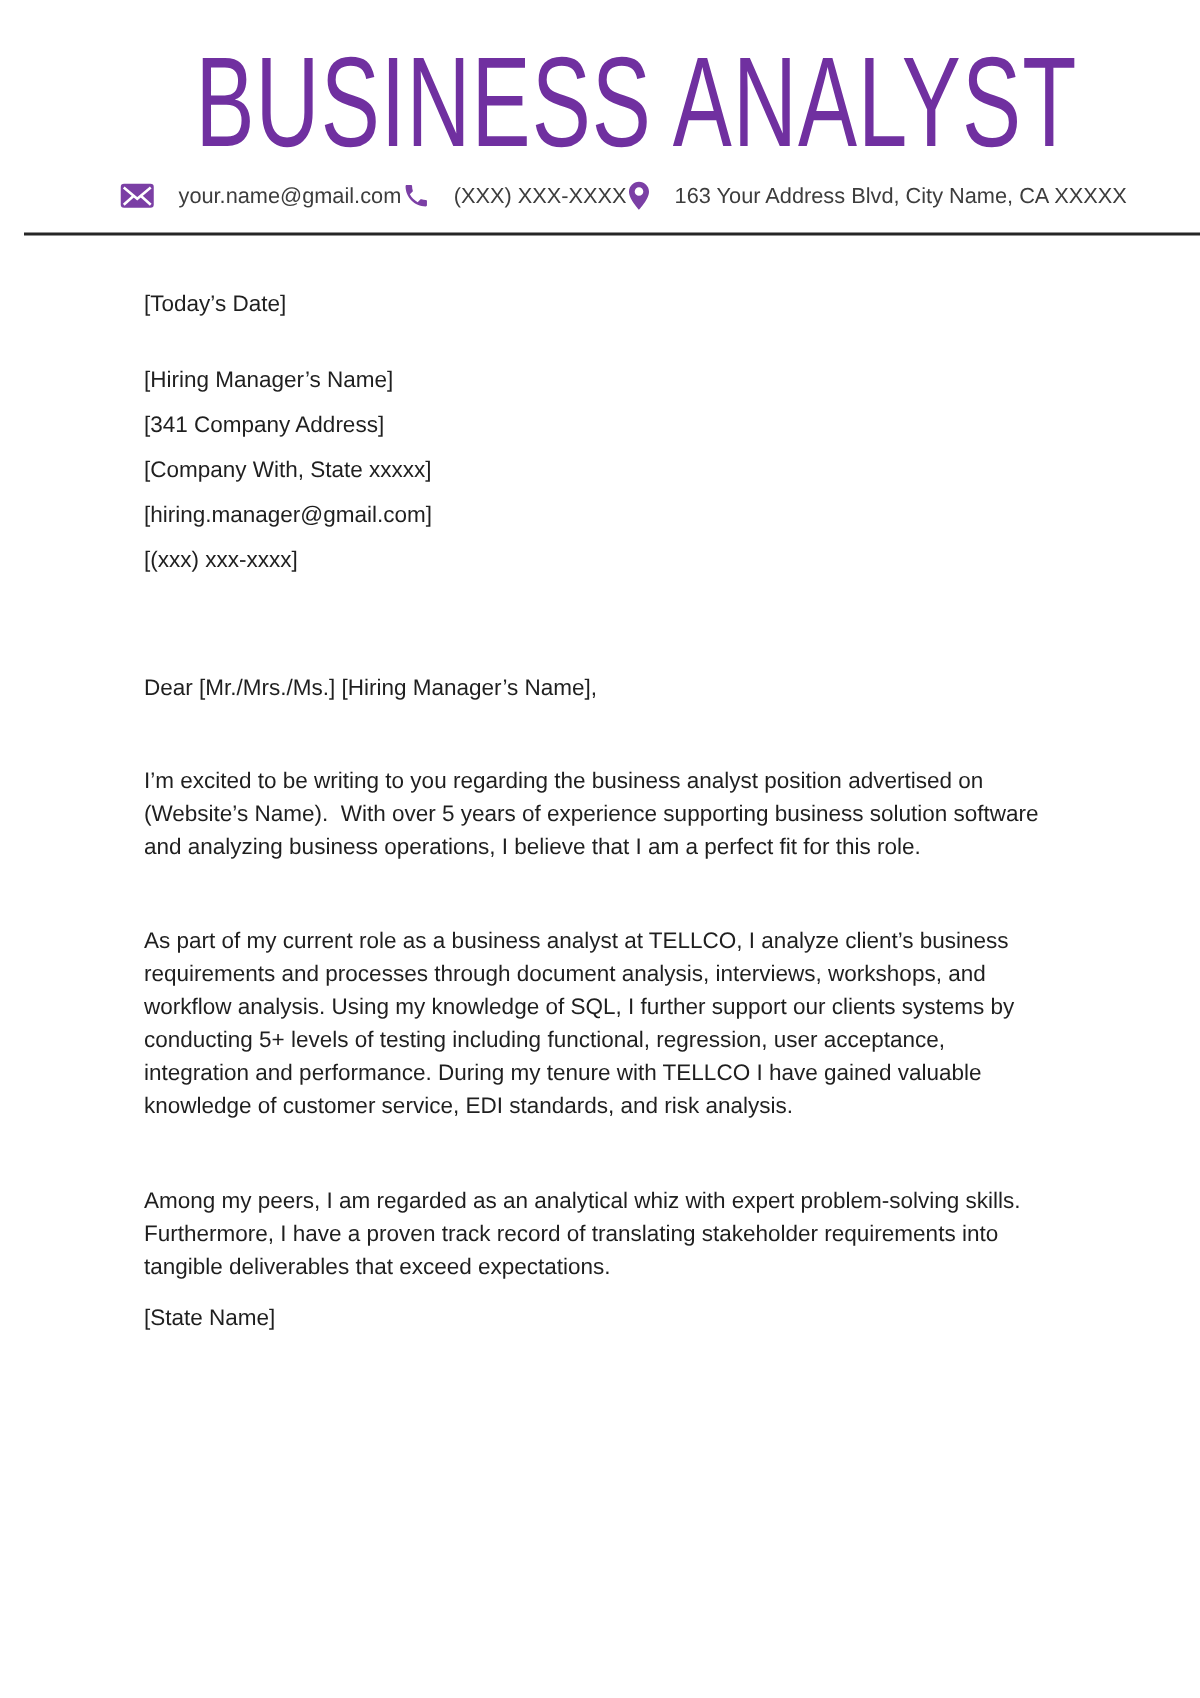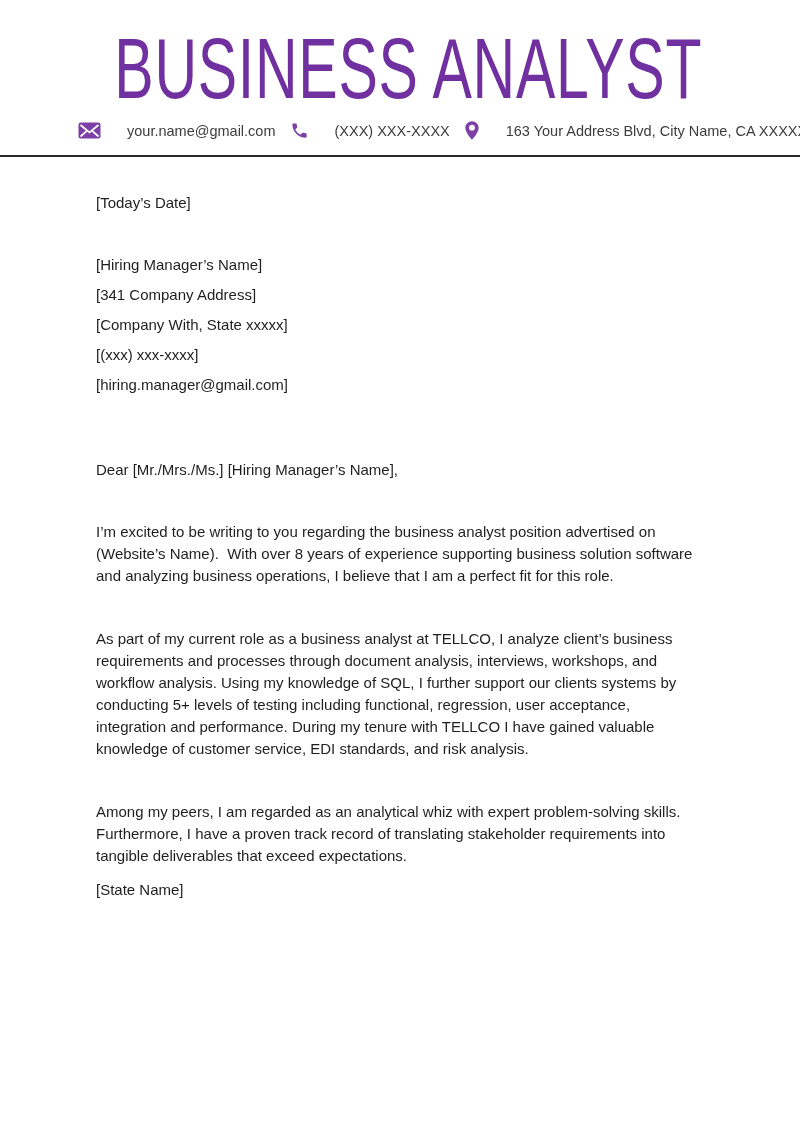--- a/index.html
+++ b/index.html
@@ -12,20 +12,21 @@
     width: 800px;
     height: 1132px;
     background: #ffffff;
     font-family: "Liberation Sans", sans-serif;
     color: #1f1f1f;
     overflow: hidden;
   }
   
   .header {
     padding-top: 26px;
+    padding-left: 16px;
   }
   .title-wrap {
     text-align: center;
     height: 86px;
     line-height: 86px;
     white-space: nowrap;
   }
   .page-title {
     display: inline-block;
     margin: 0;
@@ -39,25 +40,24 @@
   }
   .contact-bar {
     display: flex;
     align-items: center;
     justify-content: space-between;
     padding: 8px 70px 14px 64px;
   }
   .contact-item {
     display: flex;
     align-items: center;
-    gap: 26px;
+    gap: 16px;
     font-size: 14.5px;
     color: #3d3d3d;
     white-space: nowrap;
-    margin-left: 14px;
   }
   .contact-item .icon {
     display: inline-flex;
     align-items: center;
   }
   .icon svg .fill-purple { fill: #7B3FA5; }
   .icon svg .line-white { stroke: #ffffff; stroke-width: 1.7; fill: none; }
   .header-divider {
     border: none;
     border-top: 2px solid #262626;
@@ -67,21 +67,21 @@
   
   .letter-body {
     padding: 0 96px;
     font-size: 15px;
     line-height: 21px;
   }
   .date-line {
     margin: 35px 0 0 0;
   }
   .recipient-block {
-    margin-top: 41px;
+    margin-top: 30px;
   }
   .recipient-line {
     margin: 0 0 9px 0;
   }
   .salutation {
     margin: 64px 0 0 0;
   }
   .para {
     margin: 41px 0 0 0;
     line-height: 22px;
@@ -141,27 +141,27 @@
   </div>
 
   <div class="letter-body">
 
     <p class="date-line">[Today’s Date]</p>
 
     <div class="recipient-block">
       <p class="recipient-line">[Hiring Manager’s Name]</p>
       <p class="recipient-line">[341 Company Address]</p>
       <p class="recipient-line">[Company With, State xxxxx]</p>
+      <p class="recipient-line">[hiring.manager@gmail.com]</p>
       <p class="recipient-line">[(xxx) xxx-xxxx]</p>
-      <p class="recipient-line">[hiring.manager@gmail.com]</p>
     </div>
 
     <p class="salutation">Dear [Mr./Mrs./Ms.] [Hiring Manager’s Name],</p>
 
-    <p class="para">I’m excited to be writing to you regarding the business analyst position advertised on (Website’s Name).  With over 8 years of experience supporting business solution software and analyzing business operations, I believe that I am a perfect fit for this role.</p>
+    <p class="para">I’m excited to be writing to you regarding the business analyst position advertised on (Website’s Name).  With over 5 years of experience supporting business solution software and analyzing business operations, I believe that I am a perfect fit for this role.</p>
     <p class="para">As part of my current role as a business analyst at TELLCO, I analyze client’s business requirements and processes through document analysis, interviews, workshops, and workflow analysis. Using my knowledge of SQL, I further support our clients systems by conducting 5+ levels of testing including functional, regression, user acceptance, integration and performance. During my tenure with TELLCO I have gained valuable knowledge of customer service, EDI standards, and risk analysis.</p>
     <p class="para">Among my peers, I am regarded as an analytical whiz with expert problem-solving skills. Furthermore, I have a proven track record of translating stakeholder requirements into tangible deliverables that exceed expectations.</p>
 
     <p class="signature">[State Name]</p>
 
   </div>
 
 </div>
 
 </body></html>

